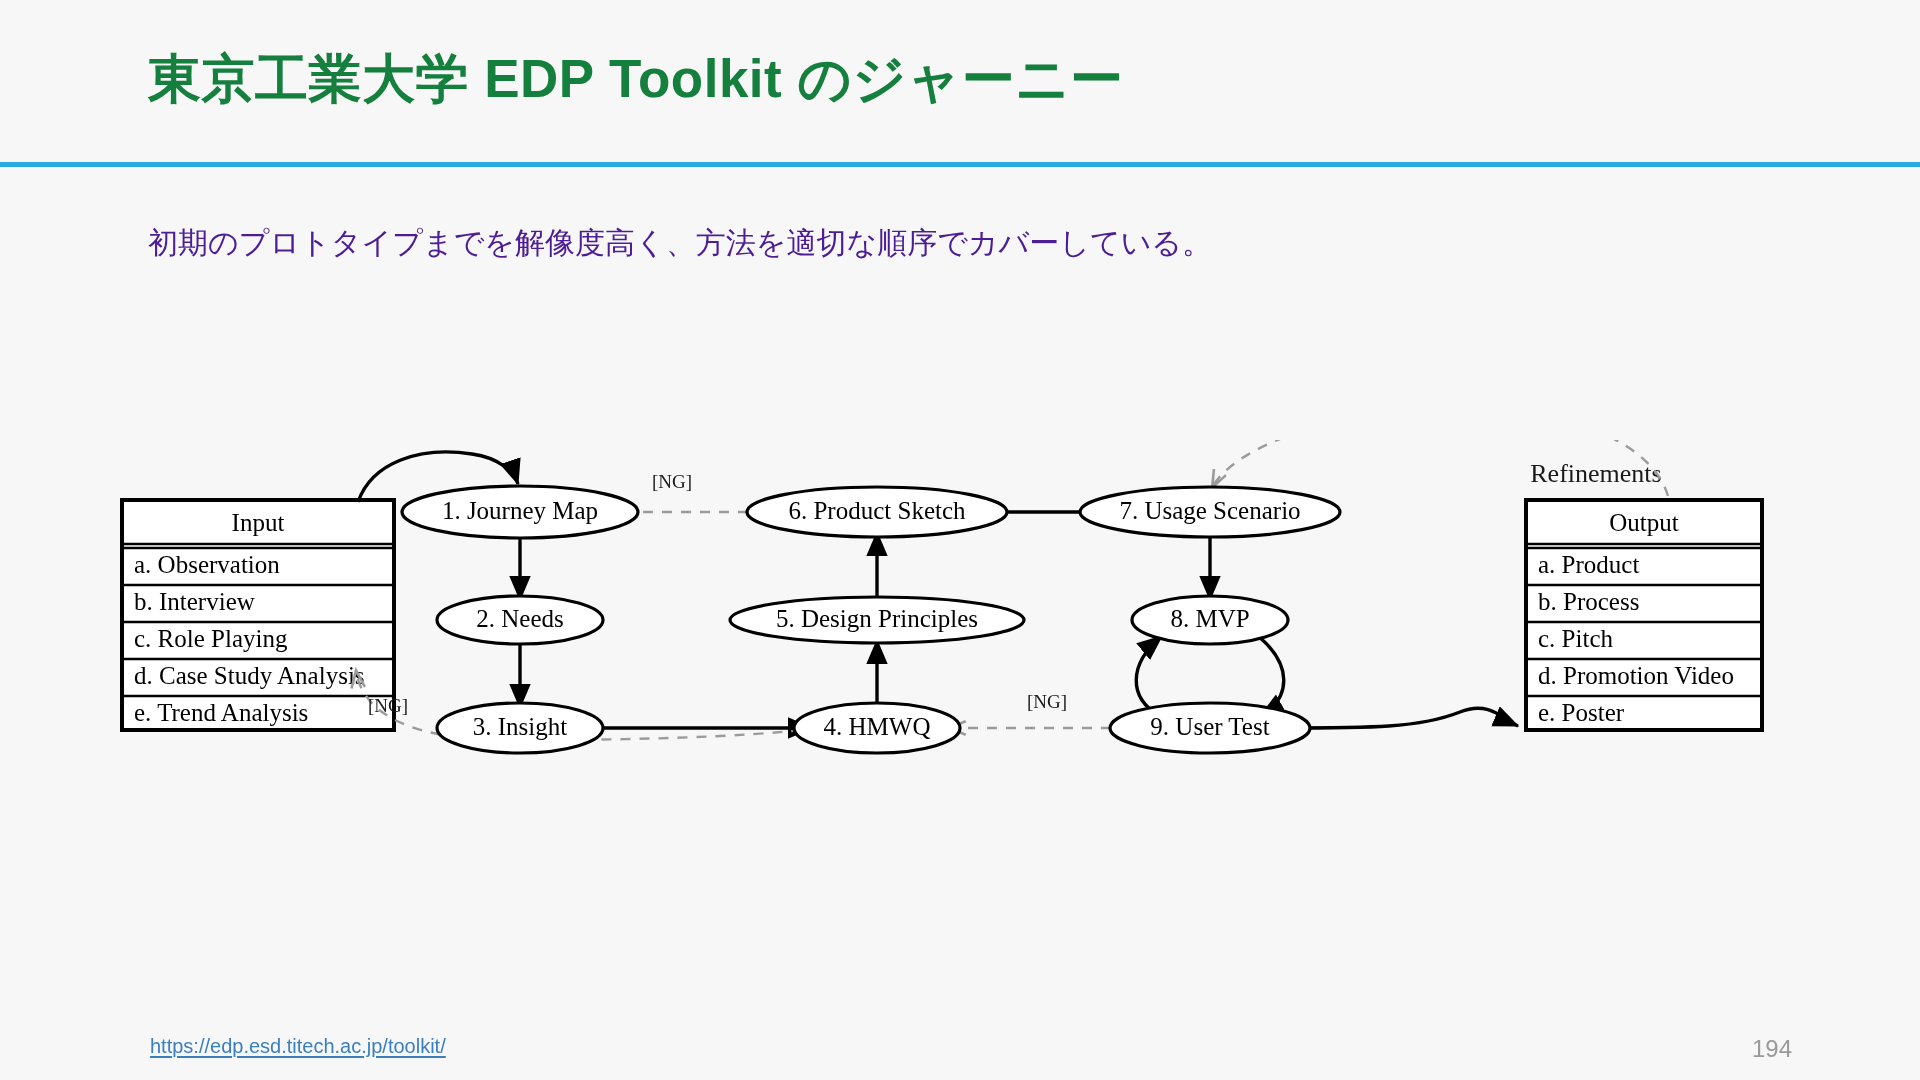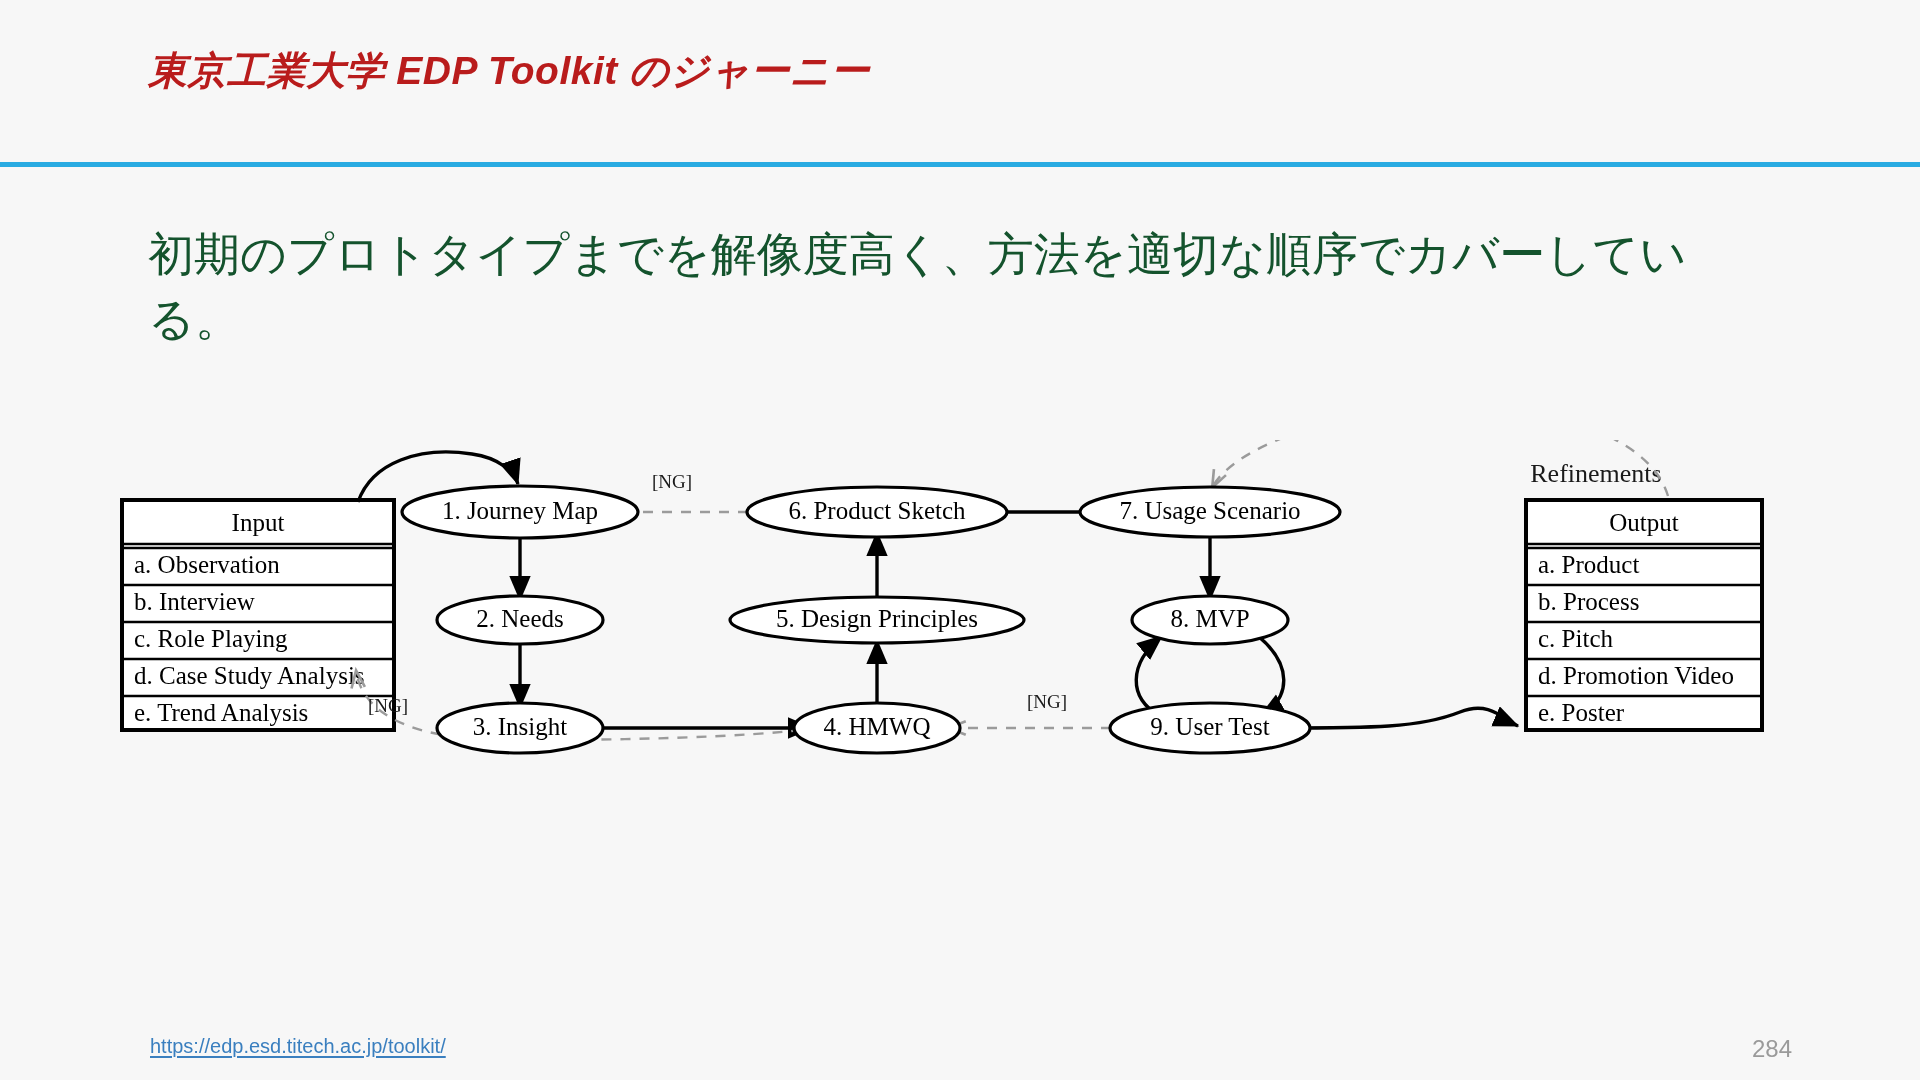--- a/index.html
+++ b/index.html
@@ -18,45 +18,44 @@
     position: absolute;
     inset: 0;
     background: #f7f7f7;
   }
 
   
   .slide-title {
     position: absolute;
     left: 148px;
     top: 44px;
-    font-size: 39px;
+    font-size: 53px;
     font-weight: bold;
-    color: #b91c1c;
+    color: #15803d;
     letter-spacing: 0.5px;
     white-space: nowrap;
-    font-style: italic;
   }
   .title-rule {
     position: absolute;
     left: 0;
     top: 162px;
     width: 1920px;
     height: 5px;
     background: #29ABE2;
   }
 
   
   .body-text {
     position: absolute;
     left: 148px;
     top: 222px;
     width: 1610px;
-    font-size: 46px;
+    font-size: 30px;
     line-height: 1.42;
-    color: #14532d;
+    color: #4c1d95;
     font-weight: 400;
   }
 
   
   .footer-link {
     position: absolute;
     left: 150px;
     top: 1035px;
     font-size: 20px;
     color: #3a7fbf;
@@ -267,15 +266,15 @@
         <text class="node-text" x="1090" y="181">8. MVP</text>
       </g>
       <g>
         <ellipse class="ell" cx="1090" cy="288" rx="100" ry="25"></ellipse>
         <text class="node-text" x="1090" y="289">9. User Test</text>
       </g>
     </svg>
   </div>
 
   <a class="footer-link" href="#">https://edp.esd.titech.ac.jp/toolkit/</a>
-  <div class="page-number">284</div>
+  <div class="page-number">194</div>
 
 </div>
 
 </body></html>

